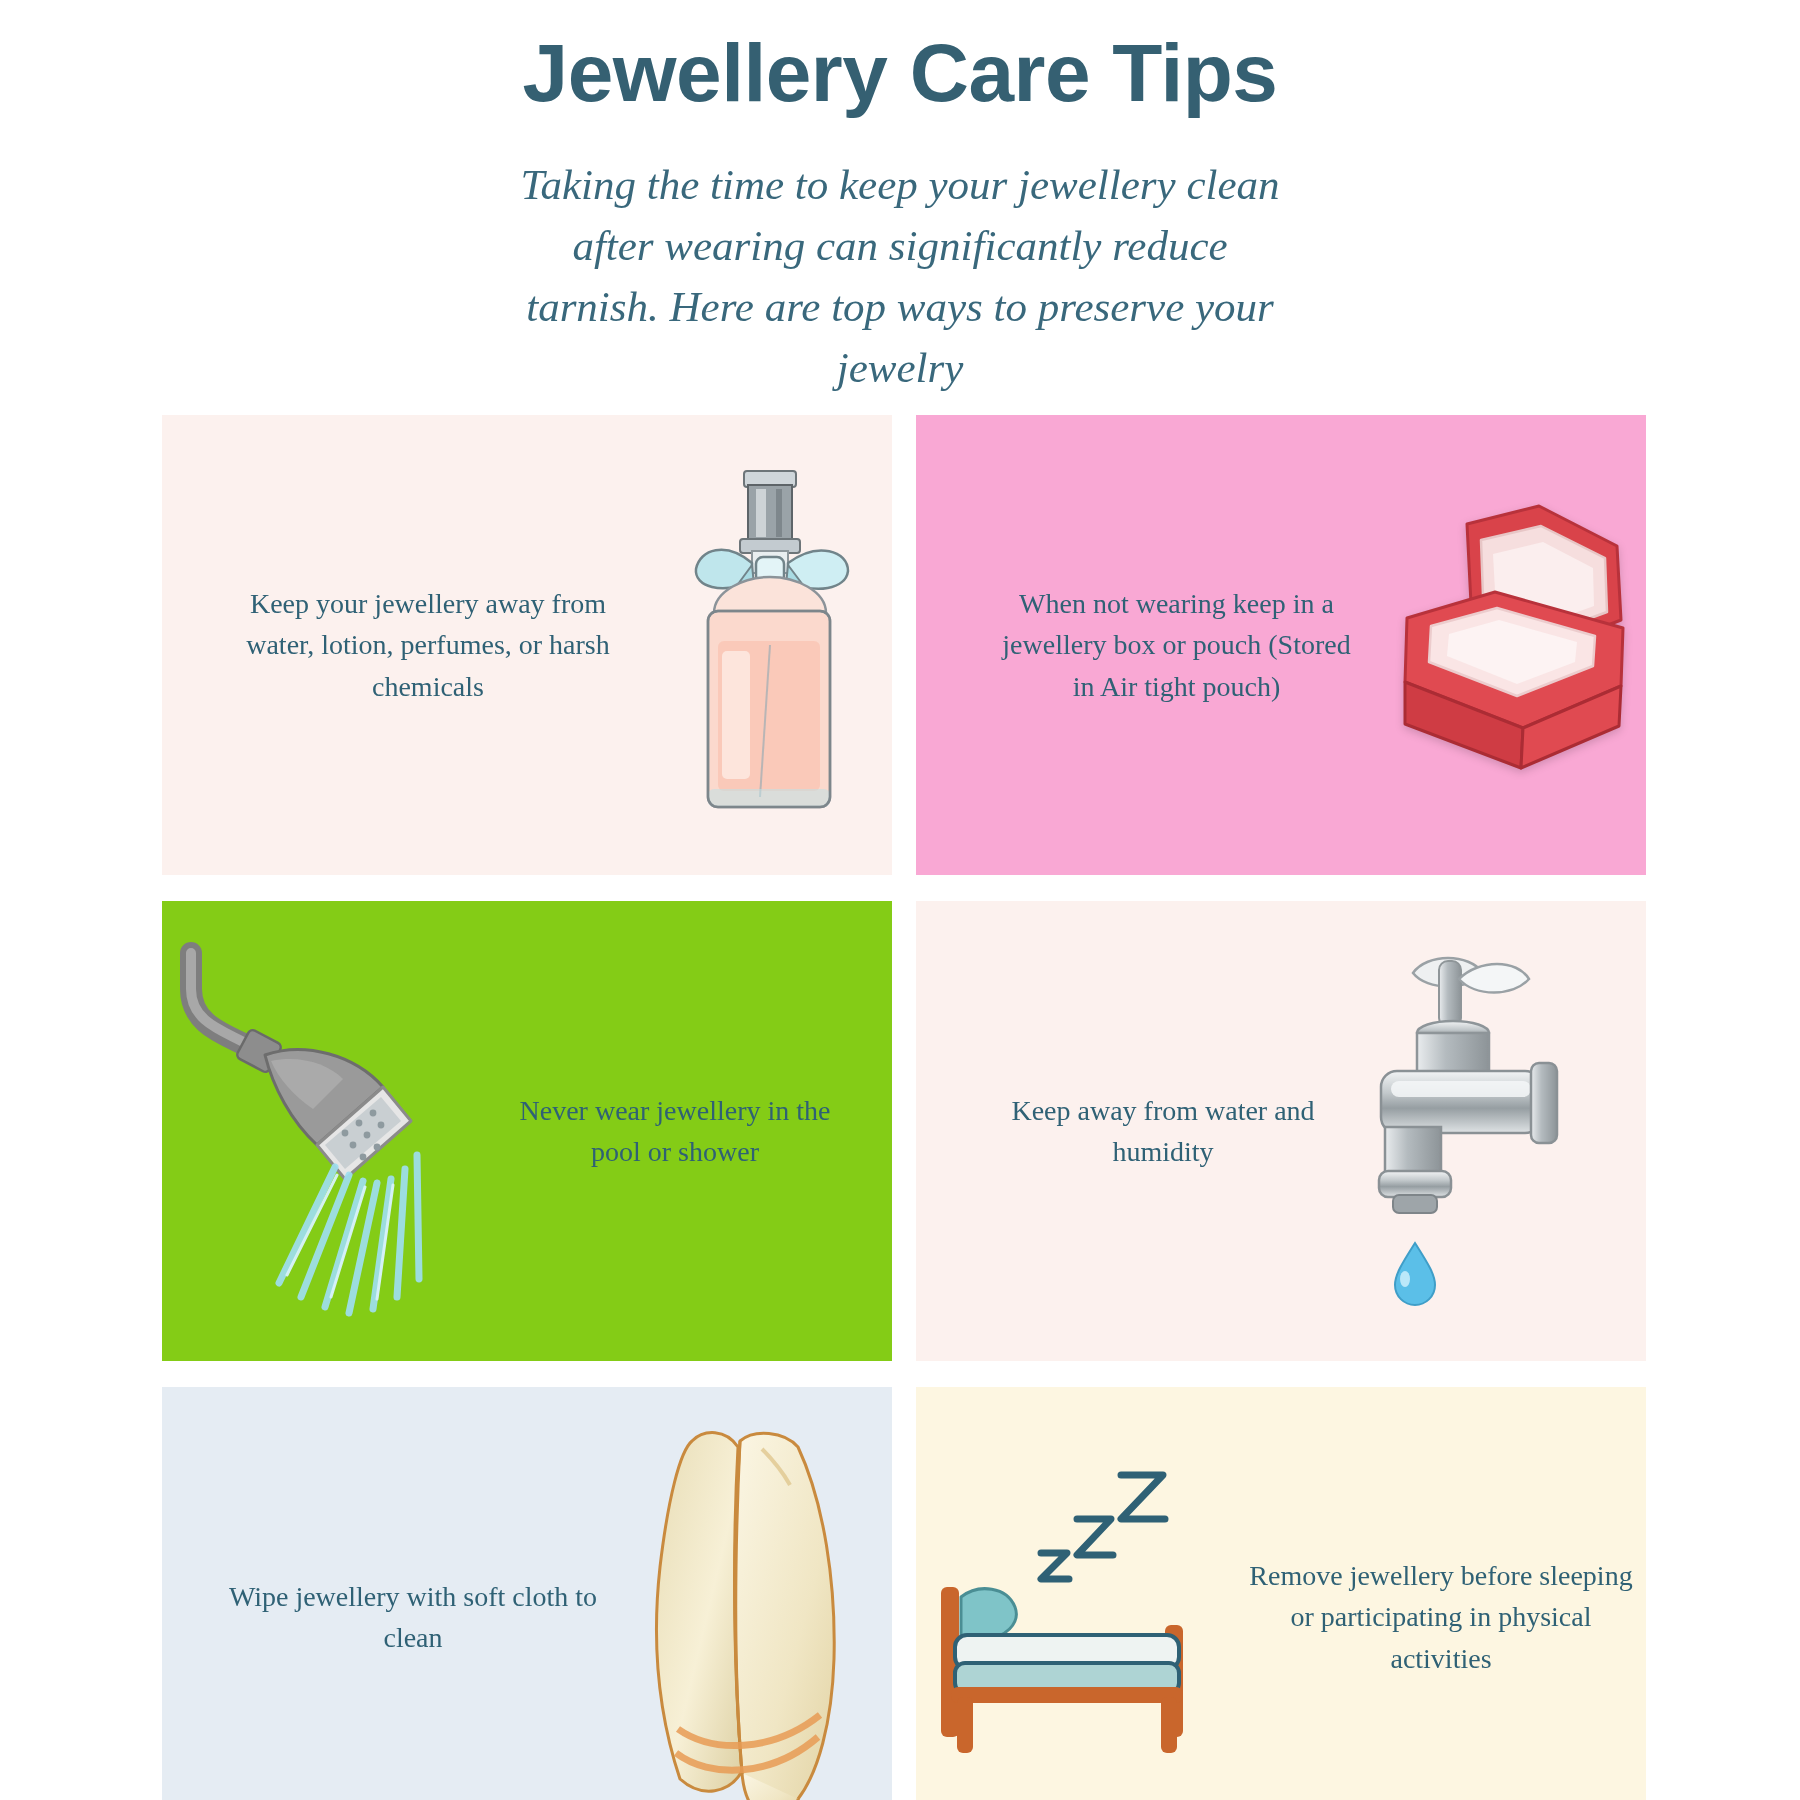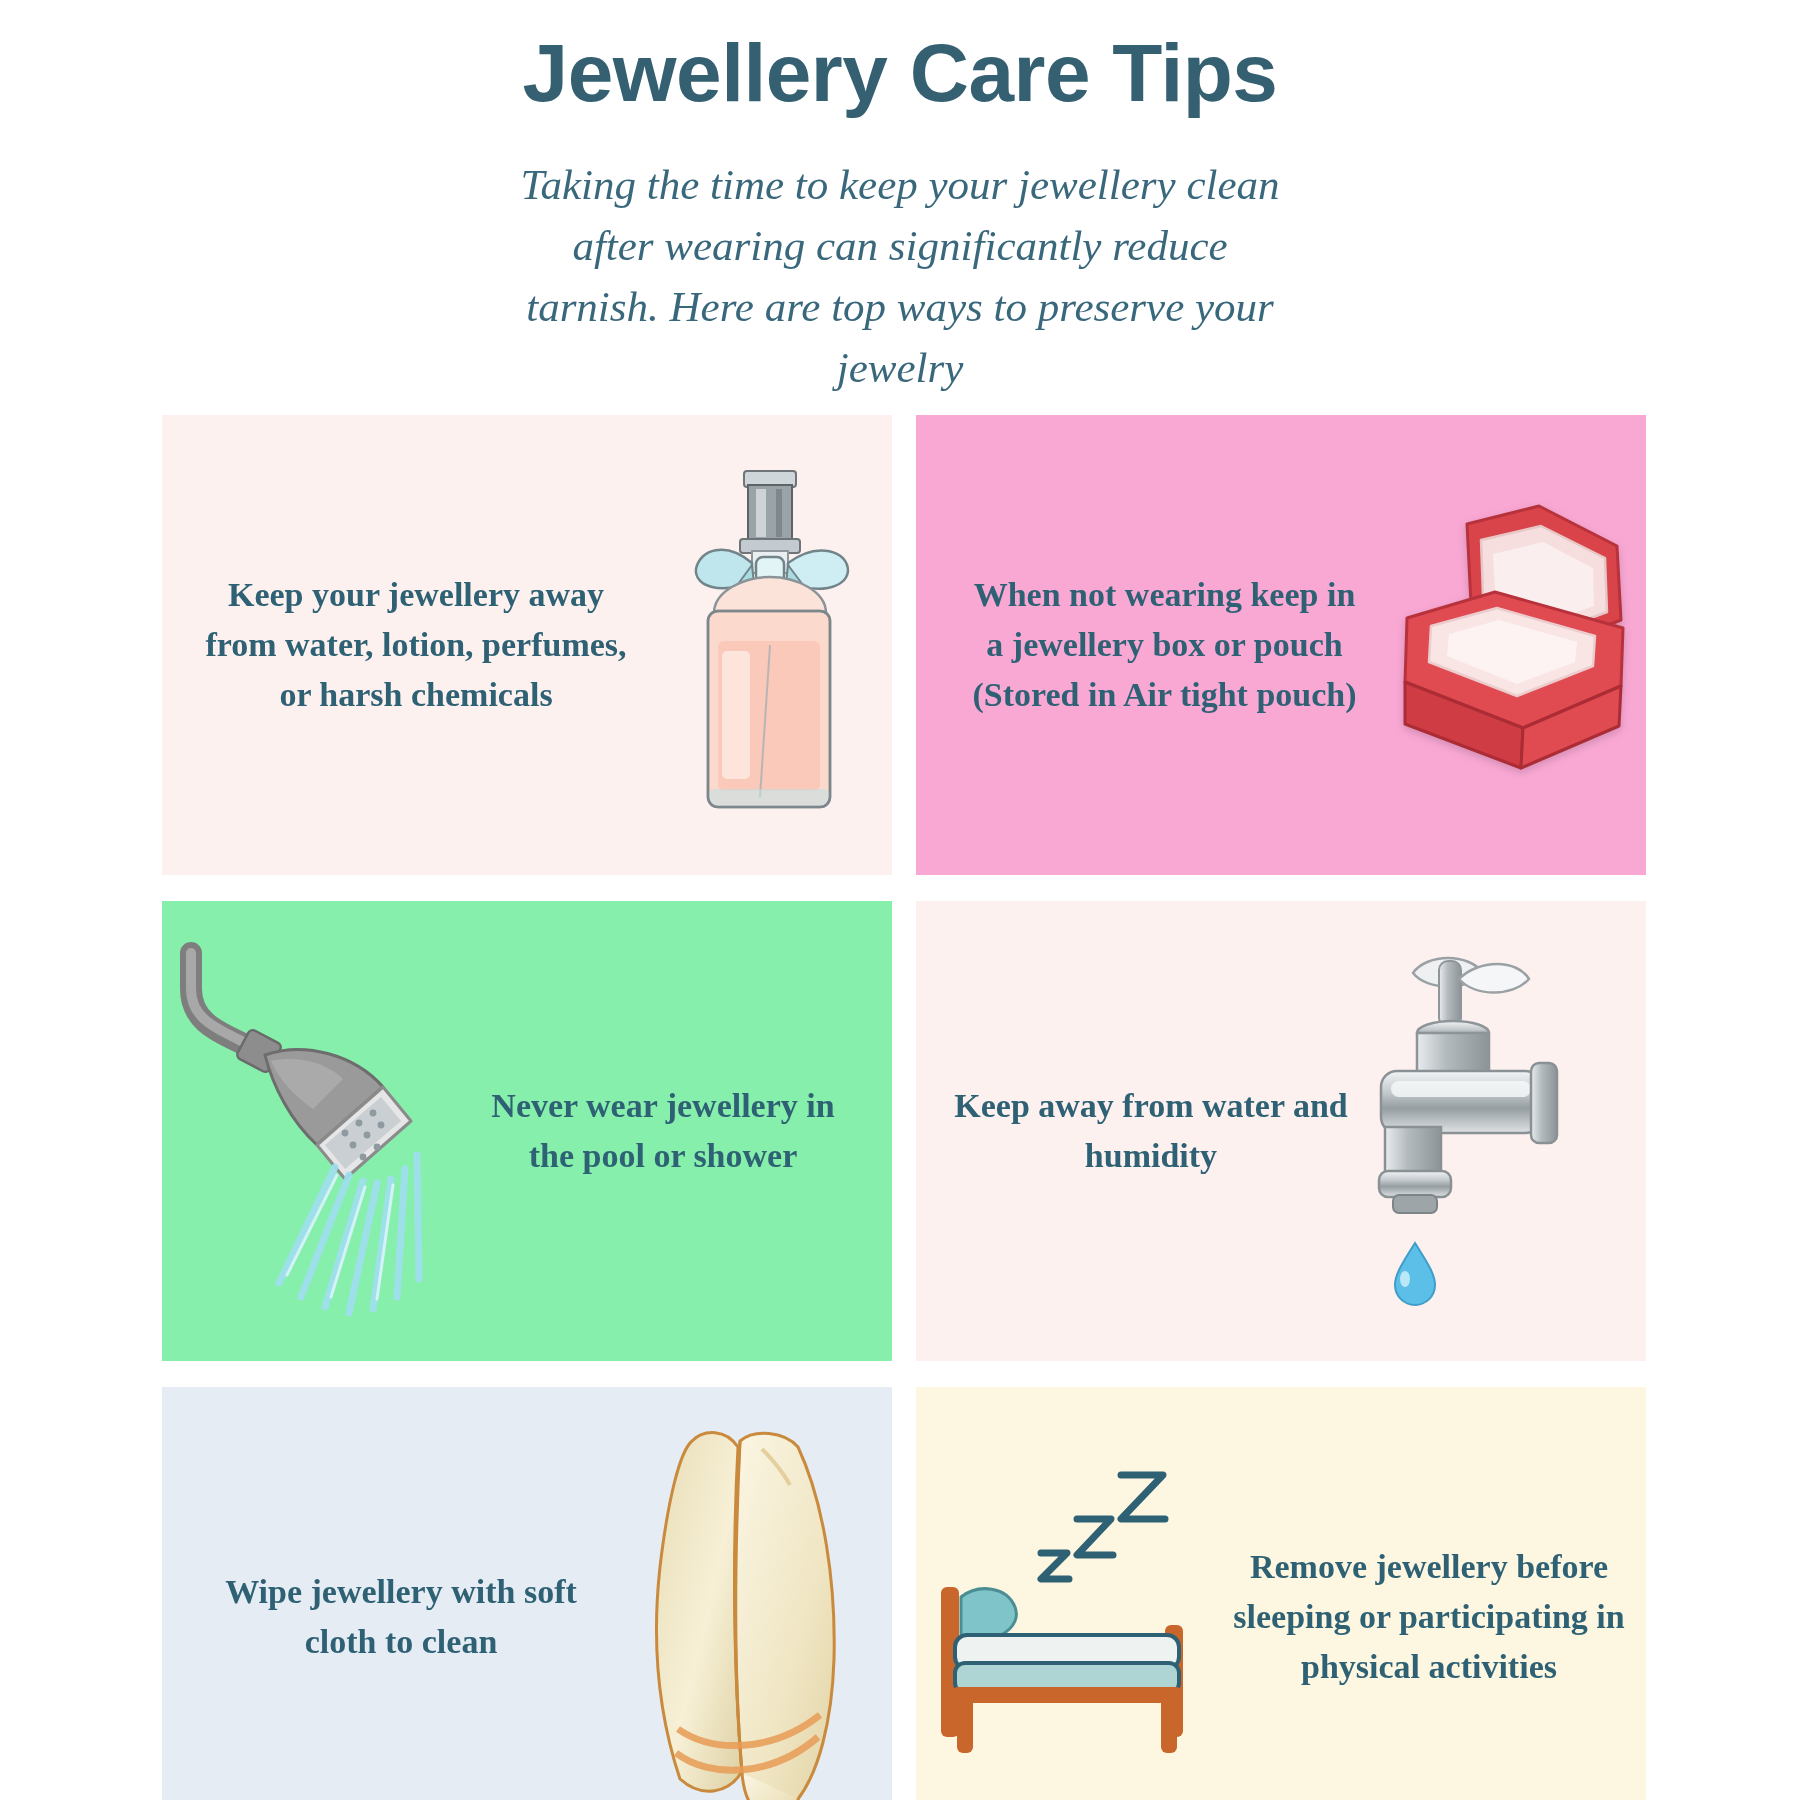--- a/index.html
+++ b/index.html
@@ -43,25 +43,26 @@
     row-gap: 26px;
   }
   .card {
     position: relative;
     display: flex;
     align-items: center;
     overflow: hidden;
   }
   .card .text {
     font-family: "Liberation Serif", serif;
-    font-weight: 700;
-    font-size: 34px;
+    font-weight: 400;
+    font-size: 28px;
     line-height: 1.47;
     color: #2f6175;
     text-align: center;
+    margin-left: 24px;
   }
   .card .art {
     position: relative;
     flex: 0 0 auto;
     display: flex;
     align-items: center;
     justify-content: center;
   }
   
   .card.text-left .text  { flex: 1 1 auto; padding: 0 6px 0 34px; }
@@ -129,21 +130,21 @@
 
           <path d="M60 126 L126 108 L224 136 L222 166 L146 196 L58 162 Z" fill="#fae5e5" stroke="#eccccd" stroke-width="2.5" stroke-linejoin="round"></path>
           <path d="M78 134 L128 120 L206 142 L204 162 L146 184 L76 156 Z" fill="#fdf3f3"></path>
 
           <path d="M34 182 L152 228 L150 268 L34 224 Z" fill="#cf3c44" stroke="#ab2c34" stroke-width="3" stroke-linejoin="round"></path>
           <path d="M152 228 L250 186 L248 226 L150 268 Z" fill="#e04a51" stroke="#ab2c34" stroke-width="3" stroke-linejoin="round"></path>
         </svg>
       </div>
     </div>
 
-    <div class="card text-right" style="background:#86efac;">
+    <div class="card text-right" style="background:#84cc16;">
       <div class="art" style="width:300px;height:420px;">
         <svg class="illus" width="290" height="400" viewBox="0 0 290 400">
 
           <path d="M24 22 L24 58 C 24 96, 62 104, 86 118" stroke="#7e7e7e" stroke-width="22" fill="none" stroke-linecap="round"></path>
           <path d="M24 22 L24 58 C 24 92, 58 100, 82 114" stroke="#a8a8a8" stroke-width="10" fill="none" stroke-linecap="round"></path>
 
           <rect x="74" y="104" width="36" height="32" rx="5" transform="rotate(28 92 120)" fill="#8d8d8d" stroke="#6a6a6a" stroke-width="2.5"></rect>
 
           <path d="M98 124 C 138 110, 188 124, 216 156 L 150 214 C 124 190, 106 156, 98 124 Z" fill="#9a9a9a" stroke="#6d6d6d" stroke-width="3" stroke-linejoin="round"></path>
           <path d="M104 130 C 132 124, 160 132, 176 148 L 146 178 C 126 164, 112 148, 104 130 Z" fill="#adadad" opacity=".85"></path>

